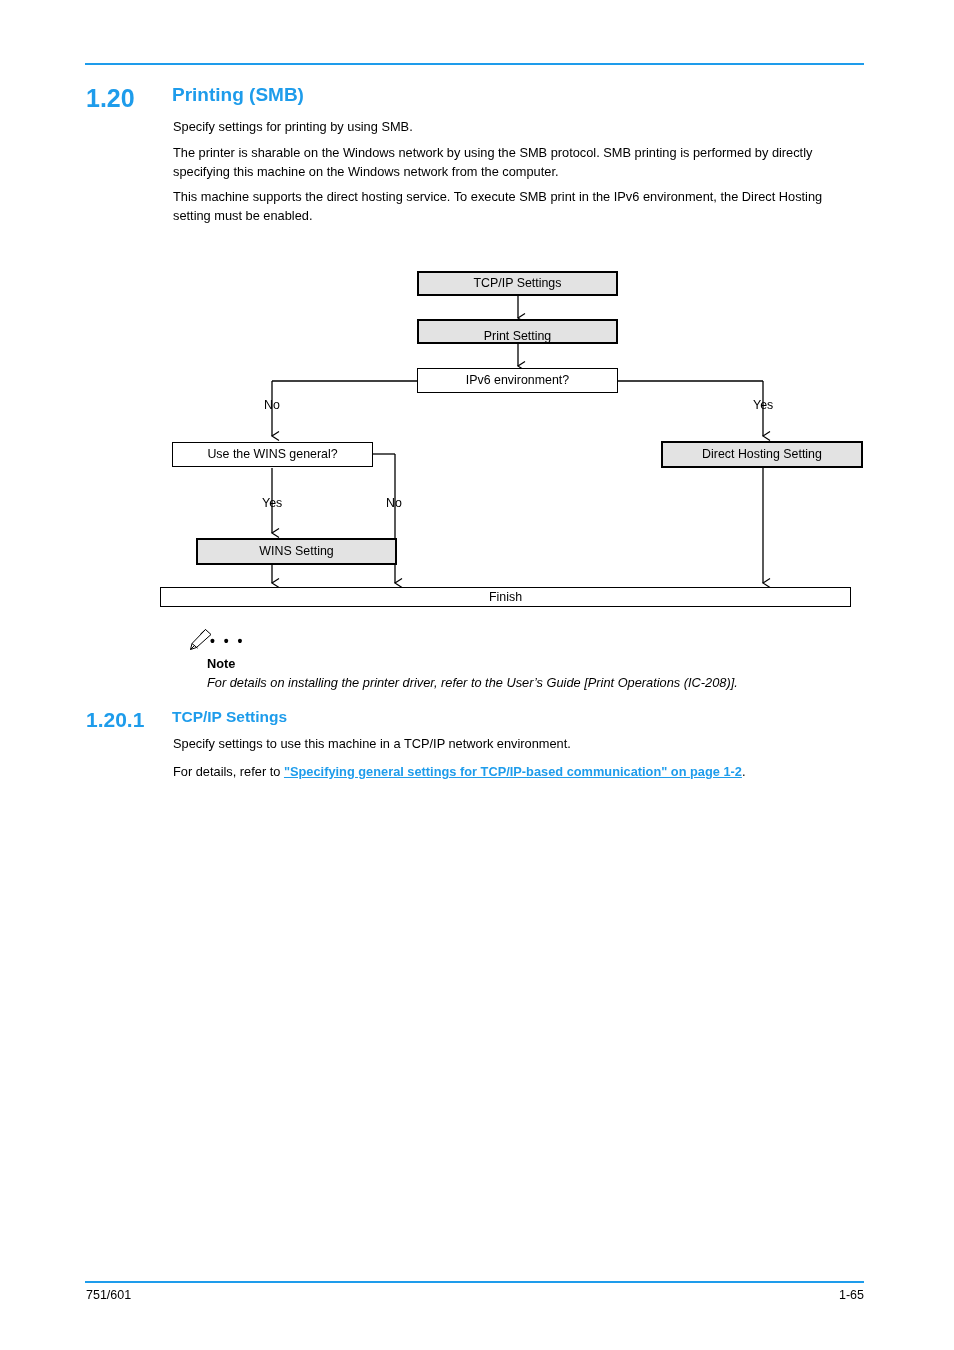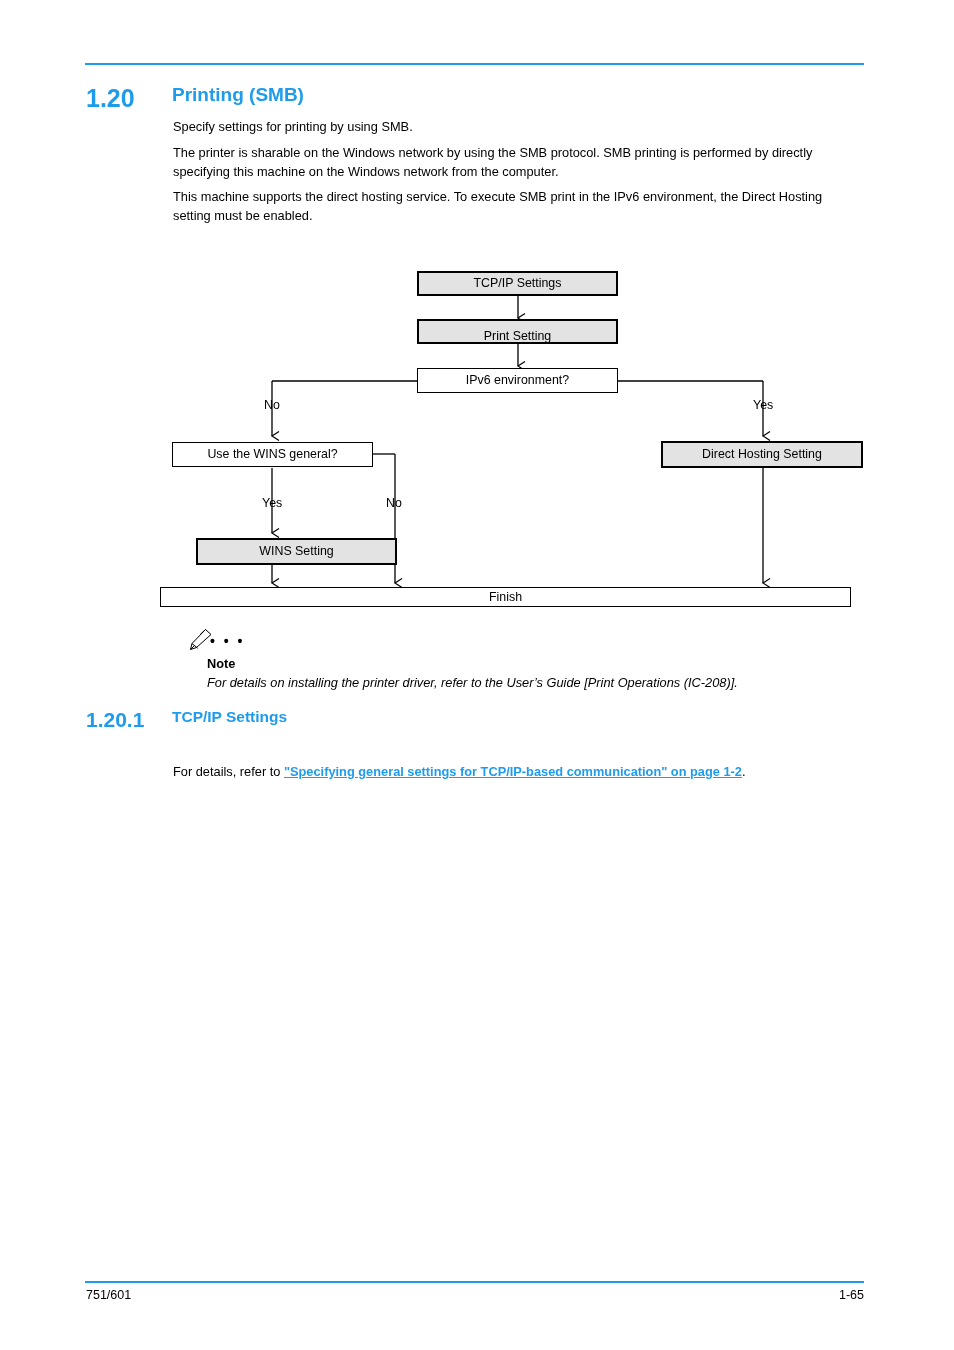--- a/index.html
+++ b/index.html
@@ -305,20 +305,21 @@
       </g>
     </svg>
     <div class="note-dots">• • •</div>
     <div class="note-title">Note</div>
     <div class="note-body">For details on installing the printer driver, refer to the User’s Guide [Print Operations (IC-208)].</div>
   </div>
 
   <div class="h2-num">1.20.1</div>
   <div class="h2-title">TCP/IP Settings</div>
 
+  <div class="para p5">Specify settings to use this machine in a TCP/IP network environment.</div>
   <div class="para p6">
     <span>For details, refer to </span><a class="link" href="#">"Specifying general settings for TCP/IP-based communication" on page 1-2</a><span>.</span>
   </div>
 
   <div class="footer-rule"></div>
   <div class="footer-left">751/601</div>
   <div class="footer-right">1-65</div>
 
 </div>
 

